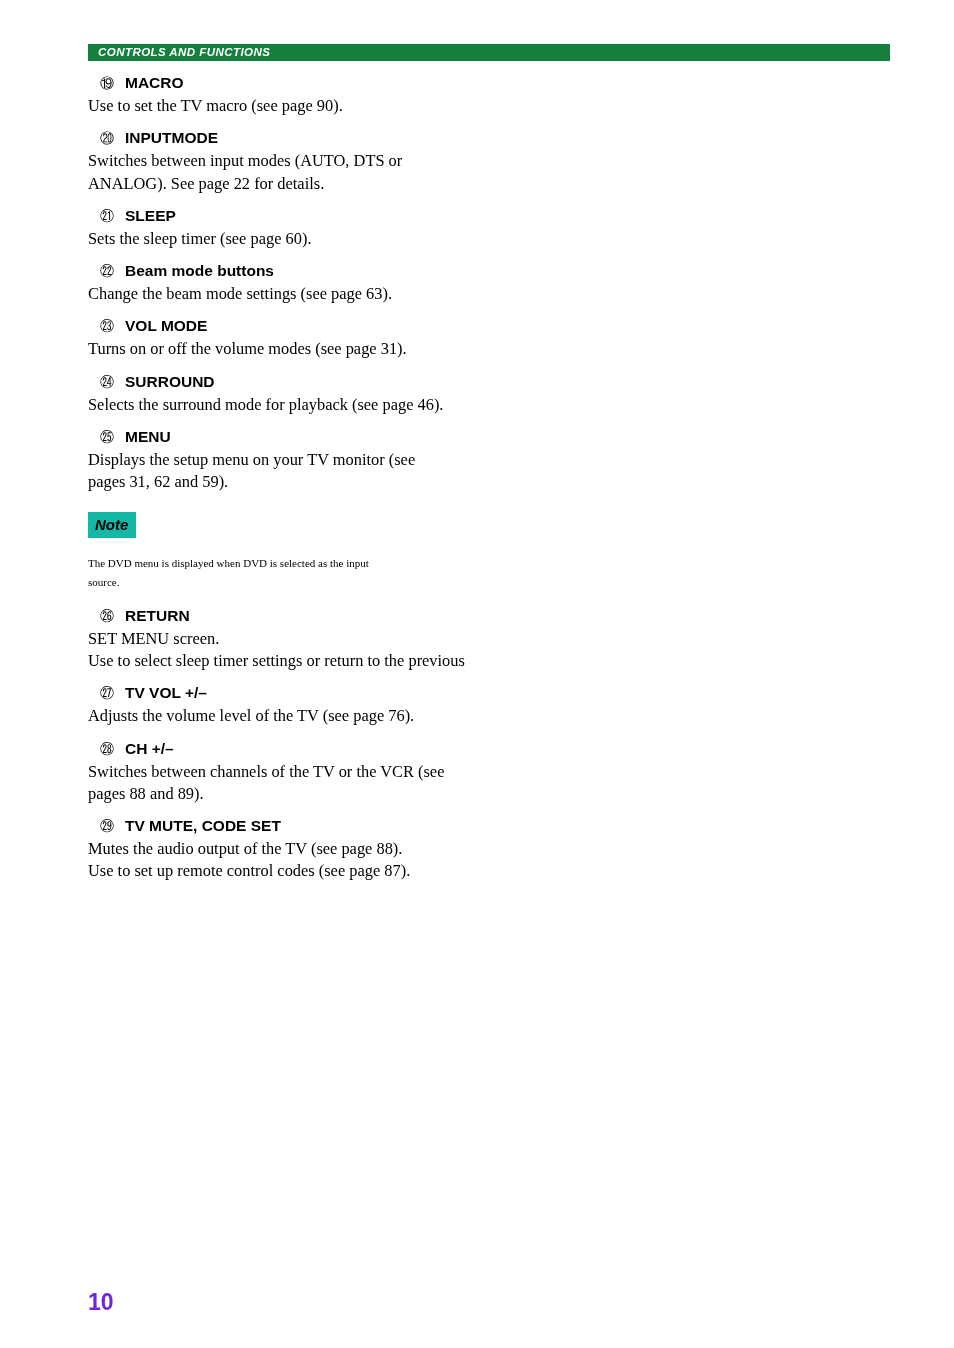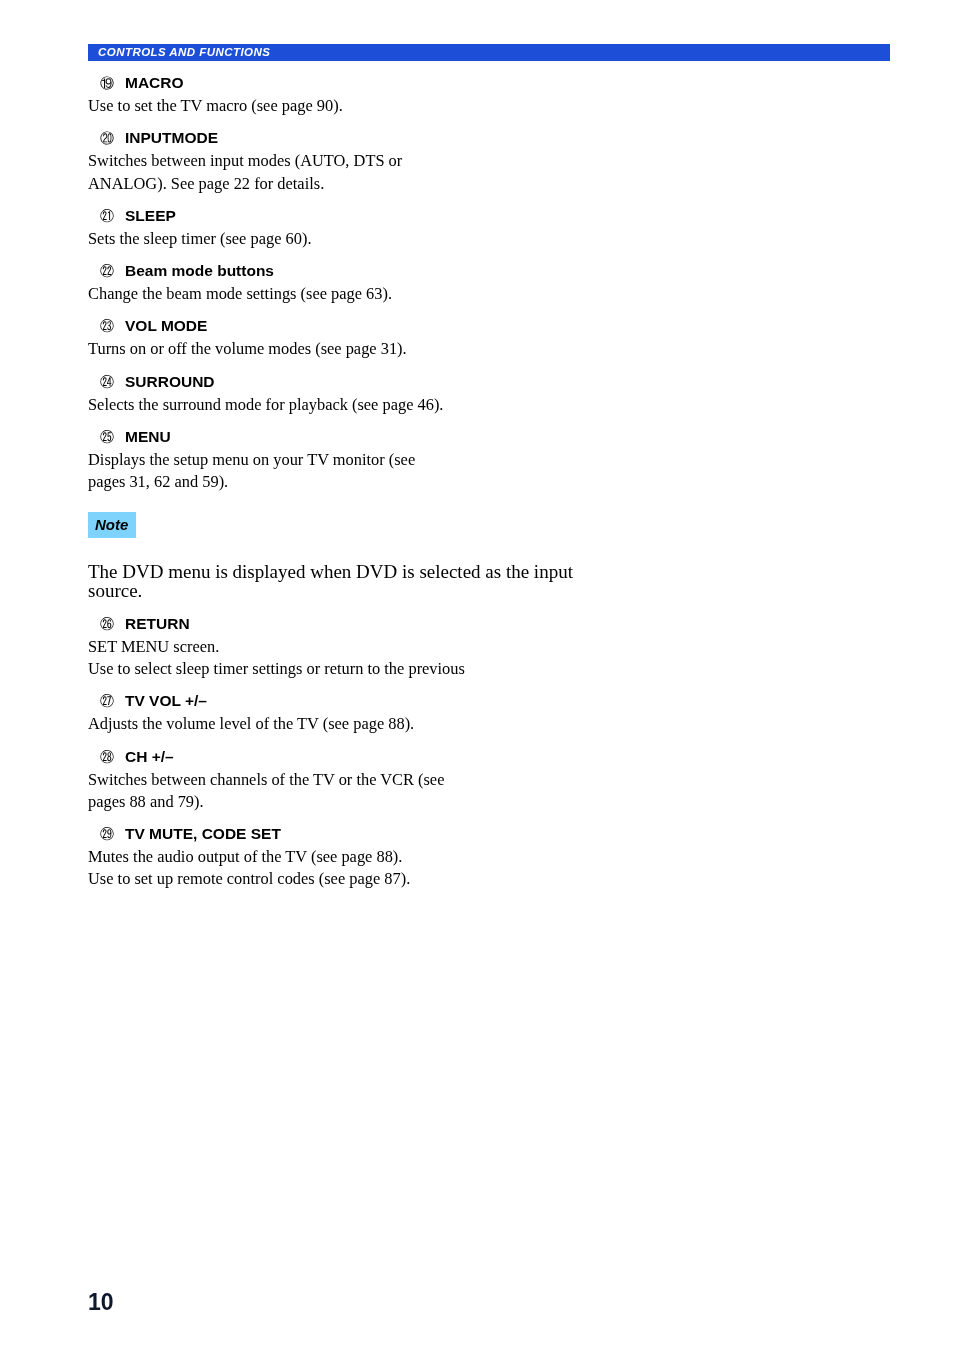--- a/index.html
+++ b/index.html
@@ -24,21 +24,21 @@
     overflow: hidden;
   }
 
   
   .header-bar {
     position: absolute;
     left: 88px;
     top: 44px;
     width: 802px;
     height: 17px;
-    background: #1d4ed8;
+    background: #15803d;
   }
   .header-bar-label {
     position: absolute;
     left: 10px;
     top: 50%;
     transform: translateY(-50%);
     color: #ffffff;
     font-family: "Liberation Sans", sans-serif;
     font-weight: bold;
     font-style: italic;
@@ -92,50 +92,50 @@
     display: block;
     white-space: nowrap;
   }
 
   
   .note {
     margin: 18px 0 12px 0;
   }
   .note-badge {
     display: inline-block;
-    background: #7dd3fc;
+    background: #14b8a6;
     color: #000000;
     font-family: "Liberation Sans", sans-serif;
     font-weight: bold;
     font-style: italic;
     font-size: 15px;
     line-height: 1;
     padding: 5px 8px 6px 7px;
   }
   .note-body {
     font-family: "Liberation Serif", serif;
-    font-size: 19px;
+    font-size: 11px;
     line-height: 19.5px;
-    margin: 24px 0 0 0;
+    margin: 16px 0 0 0;
   }
   .note-body .ln {
     display: block;
     white-space: nowrap;
   }
 
   
   .folio {
     position: absolute;
     left: 88px;
     top: 1291px;
     font-family: "Liberation Sans", sans-serif;
     font-weight: bold;
     font-size: 23px;
     line-height: 1;
-    color: #0f172a;
+    color: #6d28d9;
   }
 </style>
 </head>
 <body>
 
 <div class="page">
 
   <div class="header-bar">
     <span class="header-bar-label">CONTROLS AND FUNCTIONS</span>
   </div>
@@ -223,31 +223,31 @@
         <span class="ln">SET MENU screen.</span>
         <span class="ln">Use to select sleep timer settings or return to the previous</span>
       </div>
     </div>
 
     <div class="entry">
       <div class="entry-heading">
         <span class="entry-num">㉗</span><span class="entry-title">TV VOL +/–</span>
       </div>
       <div class="entry-body">
-        <span class="ln">Adjusts the volume level of the TV (see page 88).</span>
+        <span class="ln">Adjusts the volume level of the TV (see page 76).</span>
       </div>
     </div>
 
     <div class="entry">
       <div class="entry-heading">
         <span class="entry-num">㉘</span><span class="entry-title">CH +/–</span>
       </div>
       <div class="entry-body">
         <span class="ln">Switches between channels of the TV or the VCR (see</span>
-        <span class="ln">pages 88 and 79).</span>
+        <span class="ln">pages 88 and 89).</span>
       </div>
     </div>
 
     <div class="entry">
       <div class="entry-heading">
         <span class="entry-num">㉙</span><span class="entry-title">TV MUTE, CODE SET</span>
       </div>
       <div class="entry-body">
         <span class="ln">Mutes the audio output of the TV (see page 88).</span>
         <span class="ln">Use to set up remote control codes (see page 87).</span>

